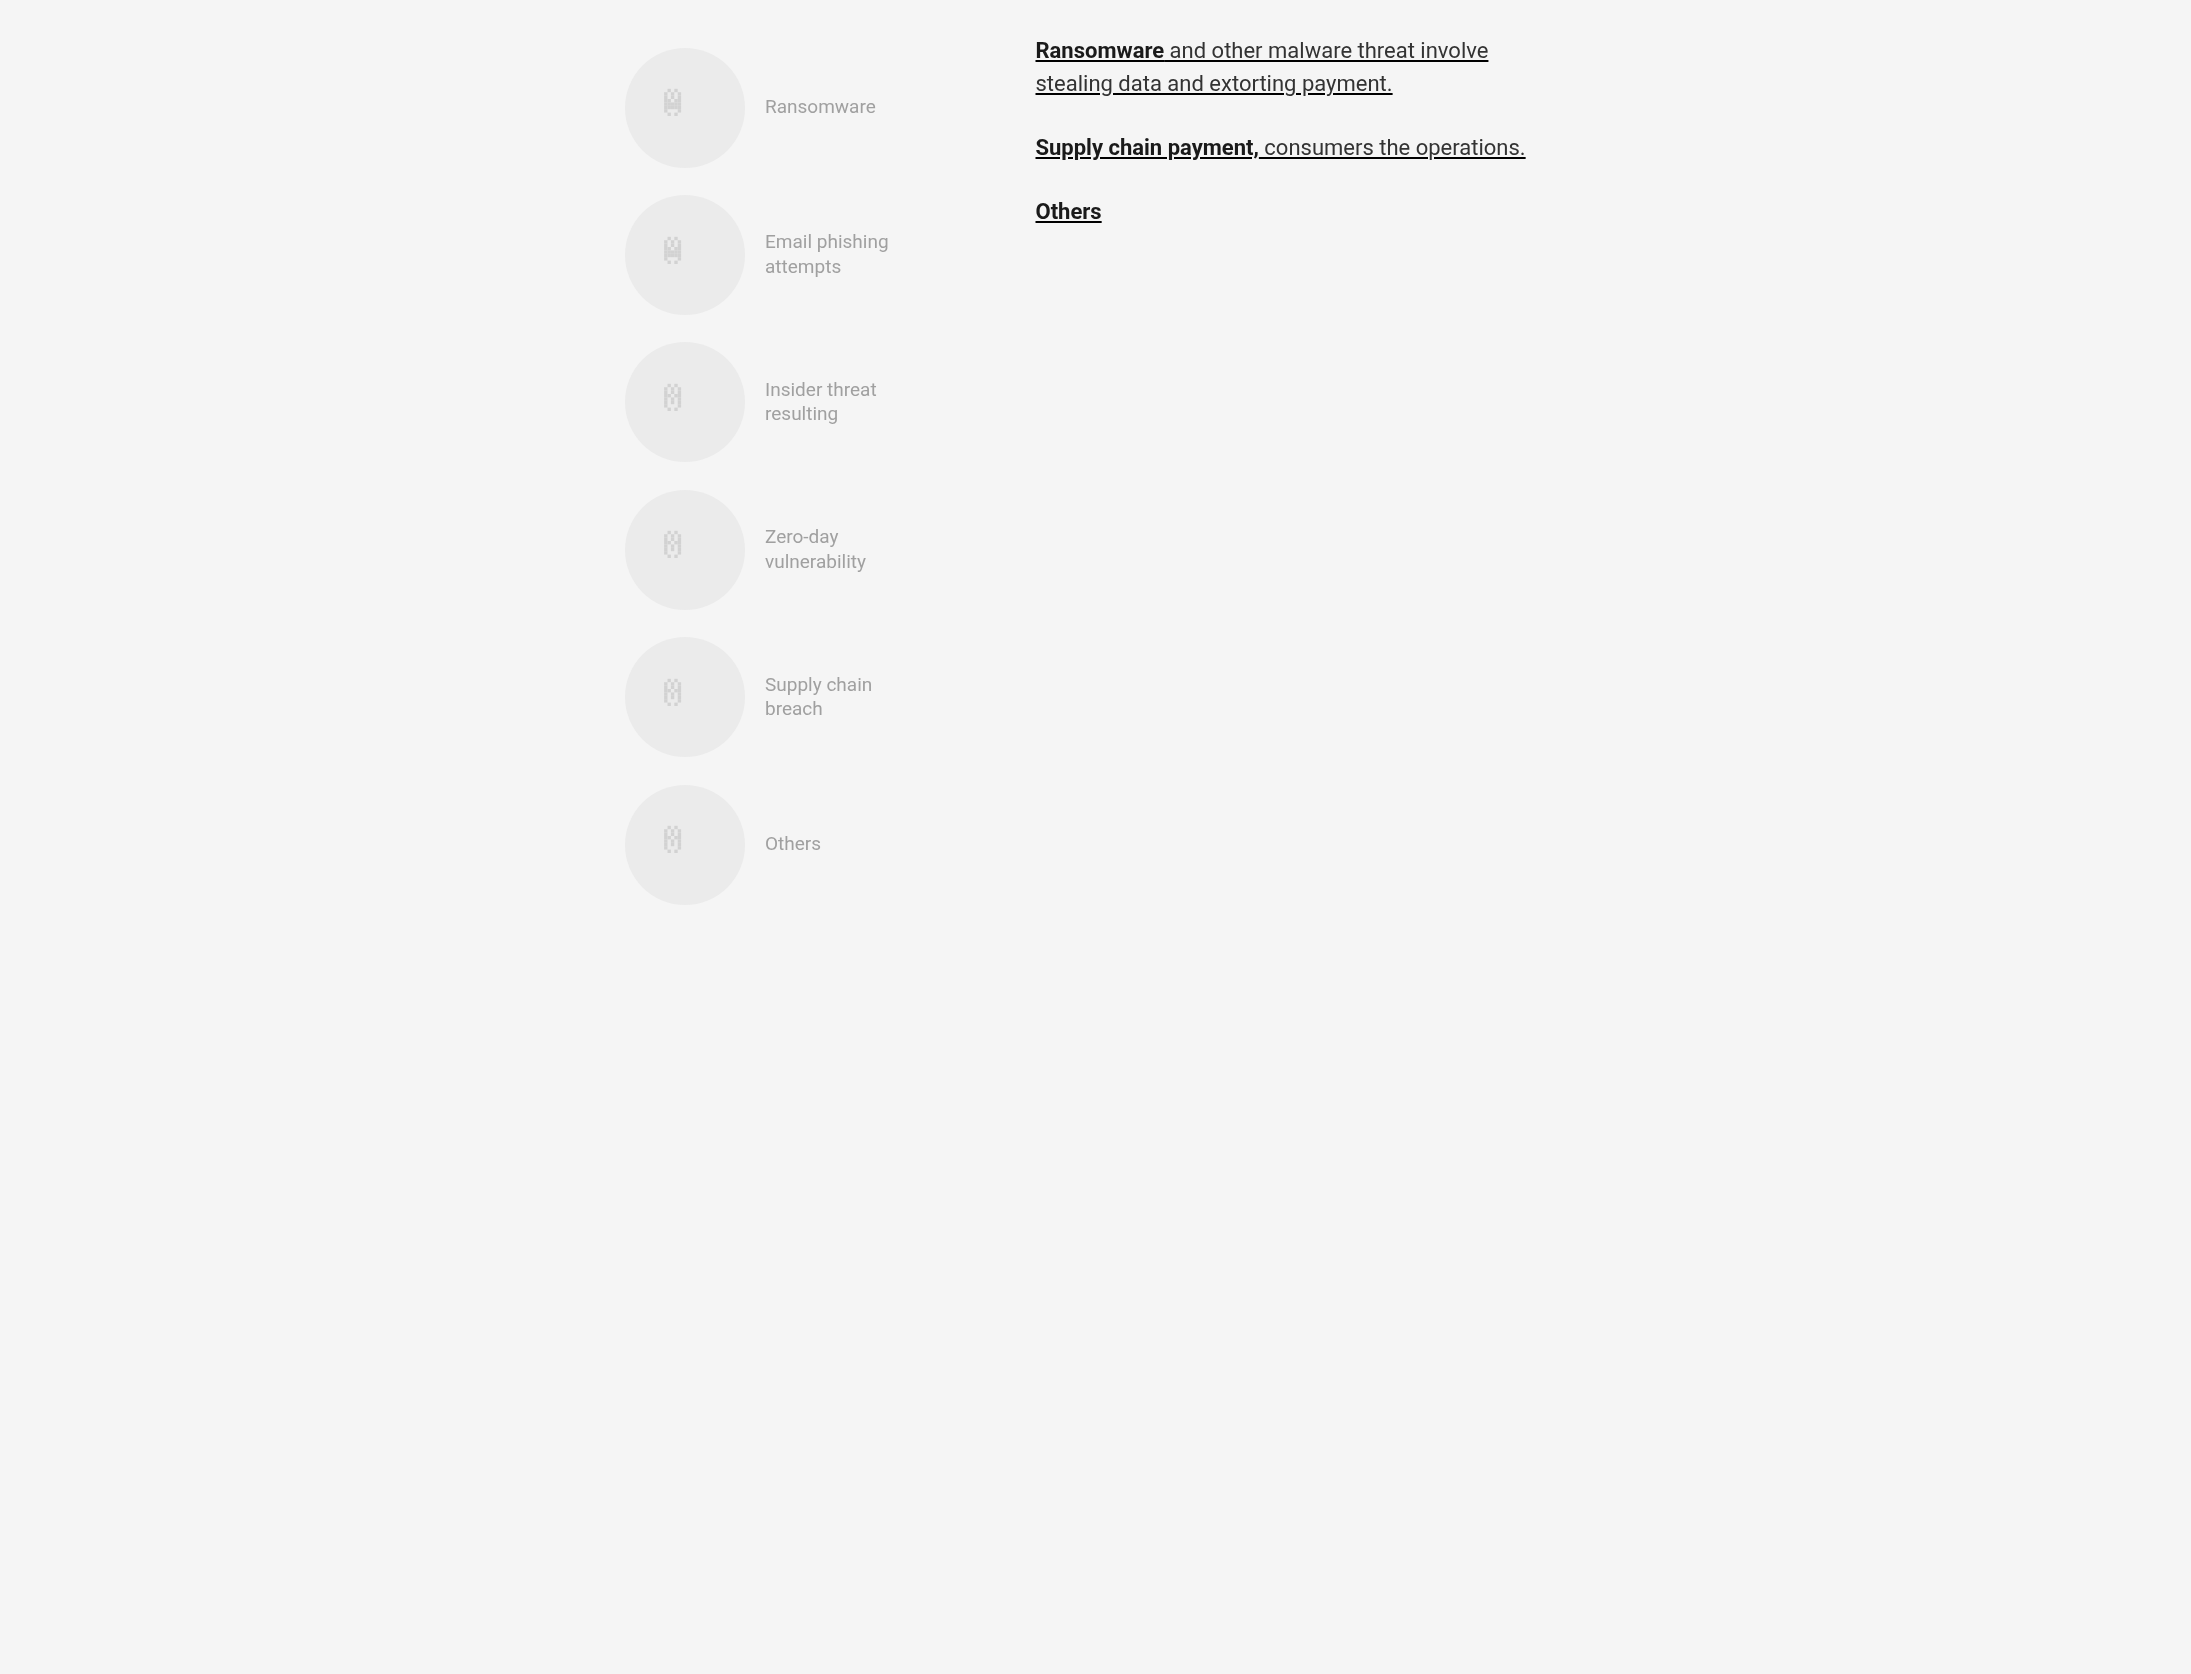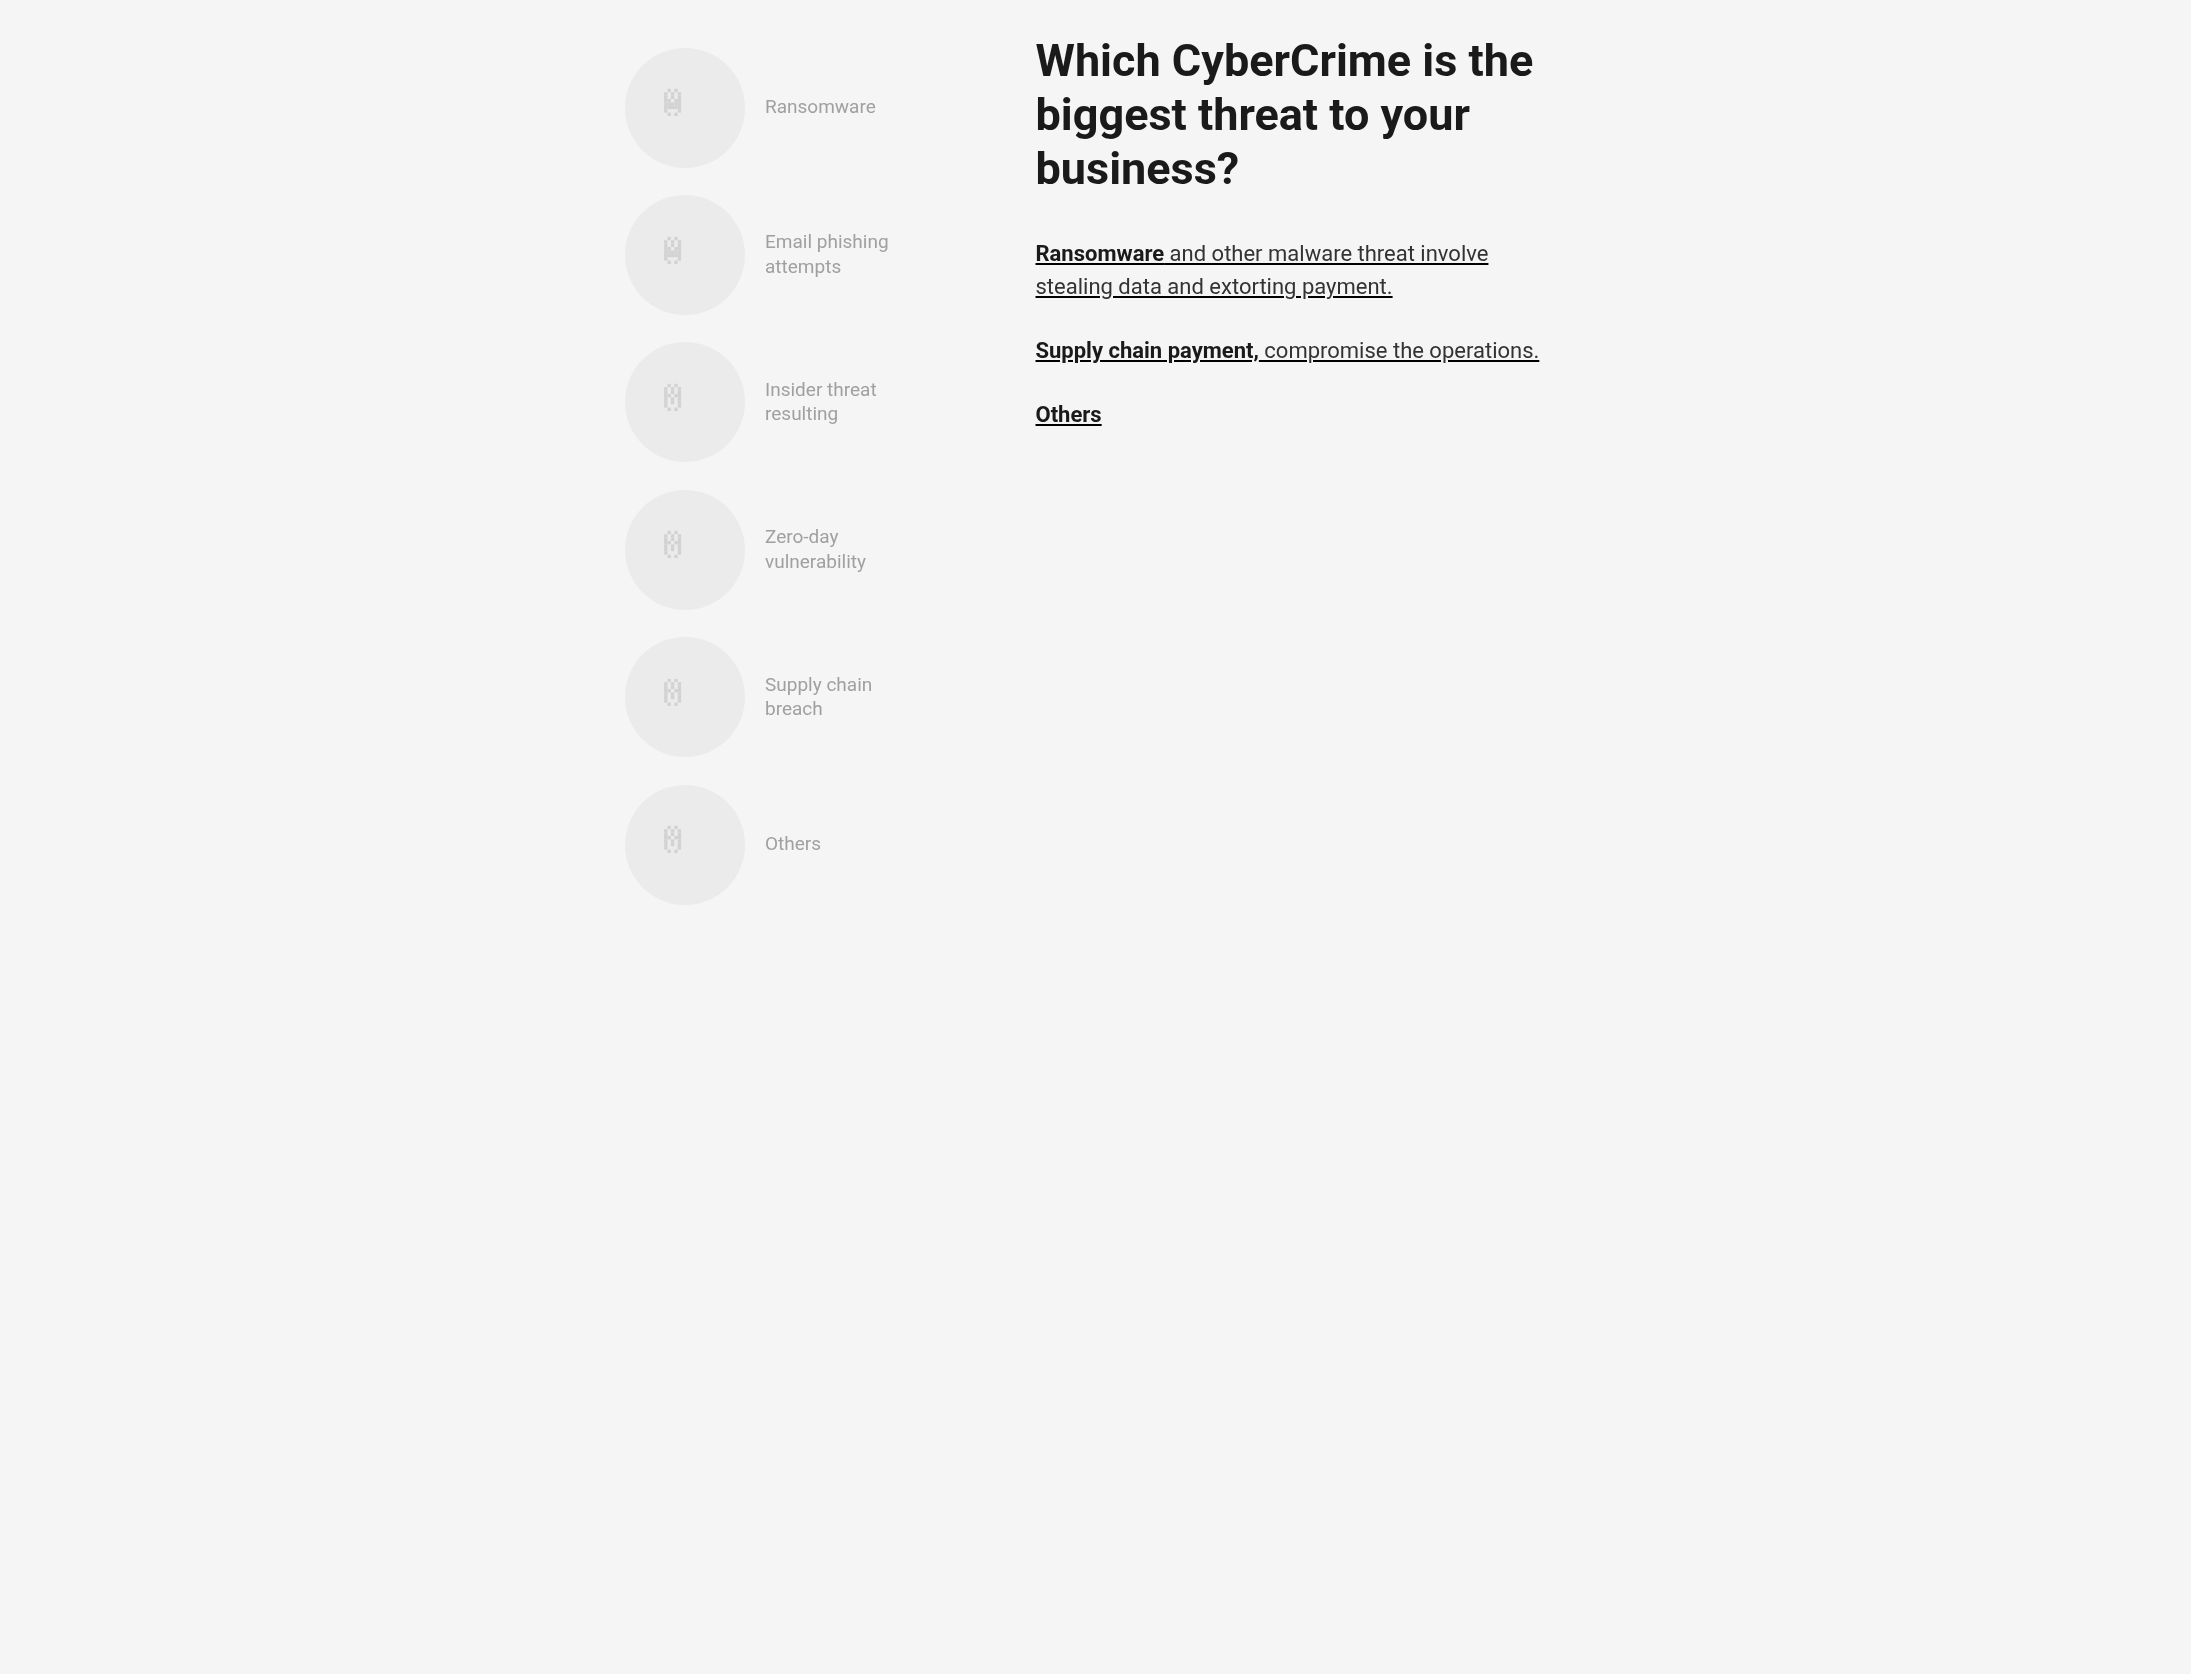--- a/index.html
+++ b/index.html
@@ -289,34 +289,33 @@
           <rect x="22" y="32" width="4" height="4" fill="#bbb"></rect>
           <rect x="10" y="36" width="4" height="4" fill="#bbb"></rect>
           <rect x="18" y="36" width="4" height="4" fill="#bbb"></rect>
         </svg>
       </div>
       <span class="item-label">Others</span>
     </div>
   </div>
 
   <div class="right-panel">
-    <h1 class="main-title">Which CyberCrime is the biggest threat to your business?</h1>
 
     <div class="description-item">
       <p>
         <strong>Ransomware</strong><span> and other malware threat involve stealing data and extorting payment.</span>
       </p>
     </div>
 
 
 
 
     <div class="description-item">
       <p>
-        <strong>Supply chain payment,</strong><span> compromise the operations.</span>
+        <strong>Supply chain payment,</strong><span> consumers the operations.</span>
       </p>
     </div>
 
     <div class="description-item">
       <p>
         <strong>Others</strong><span></span>
       </p>
     </div>
   </div>
 </div>

